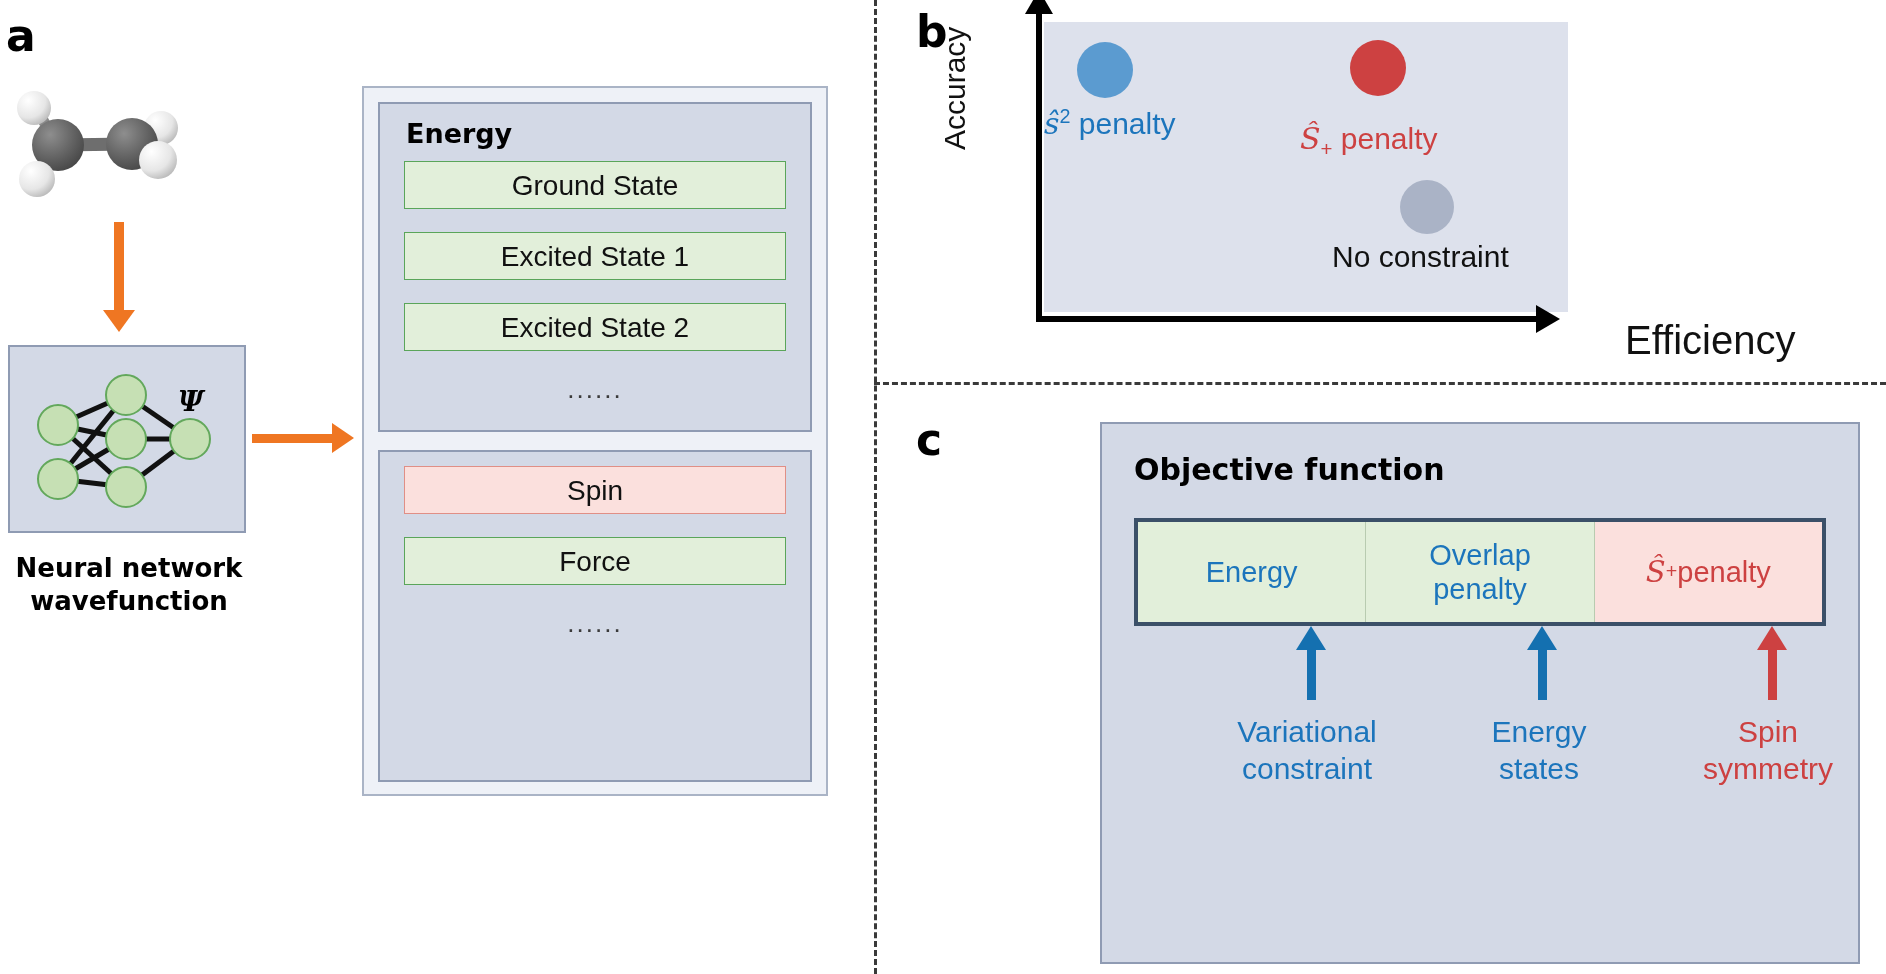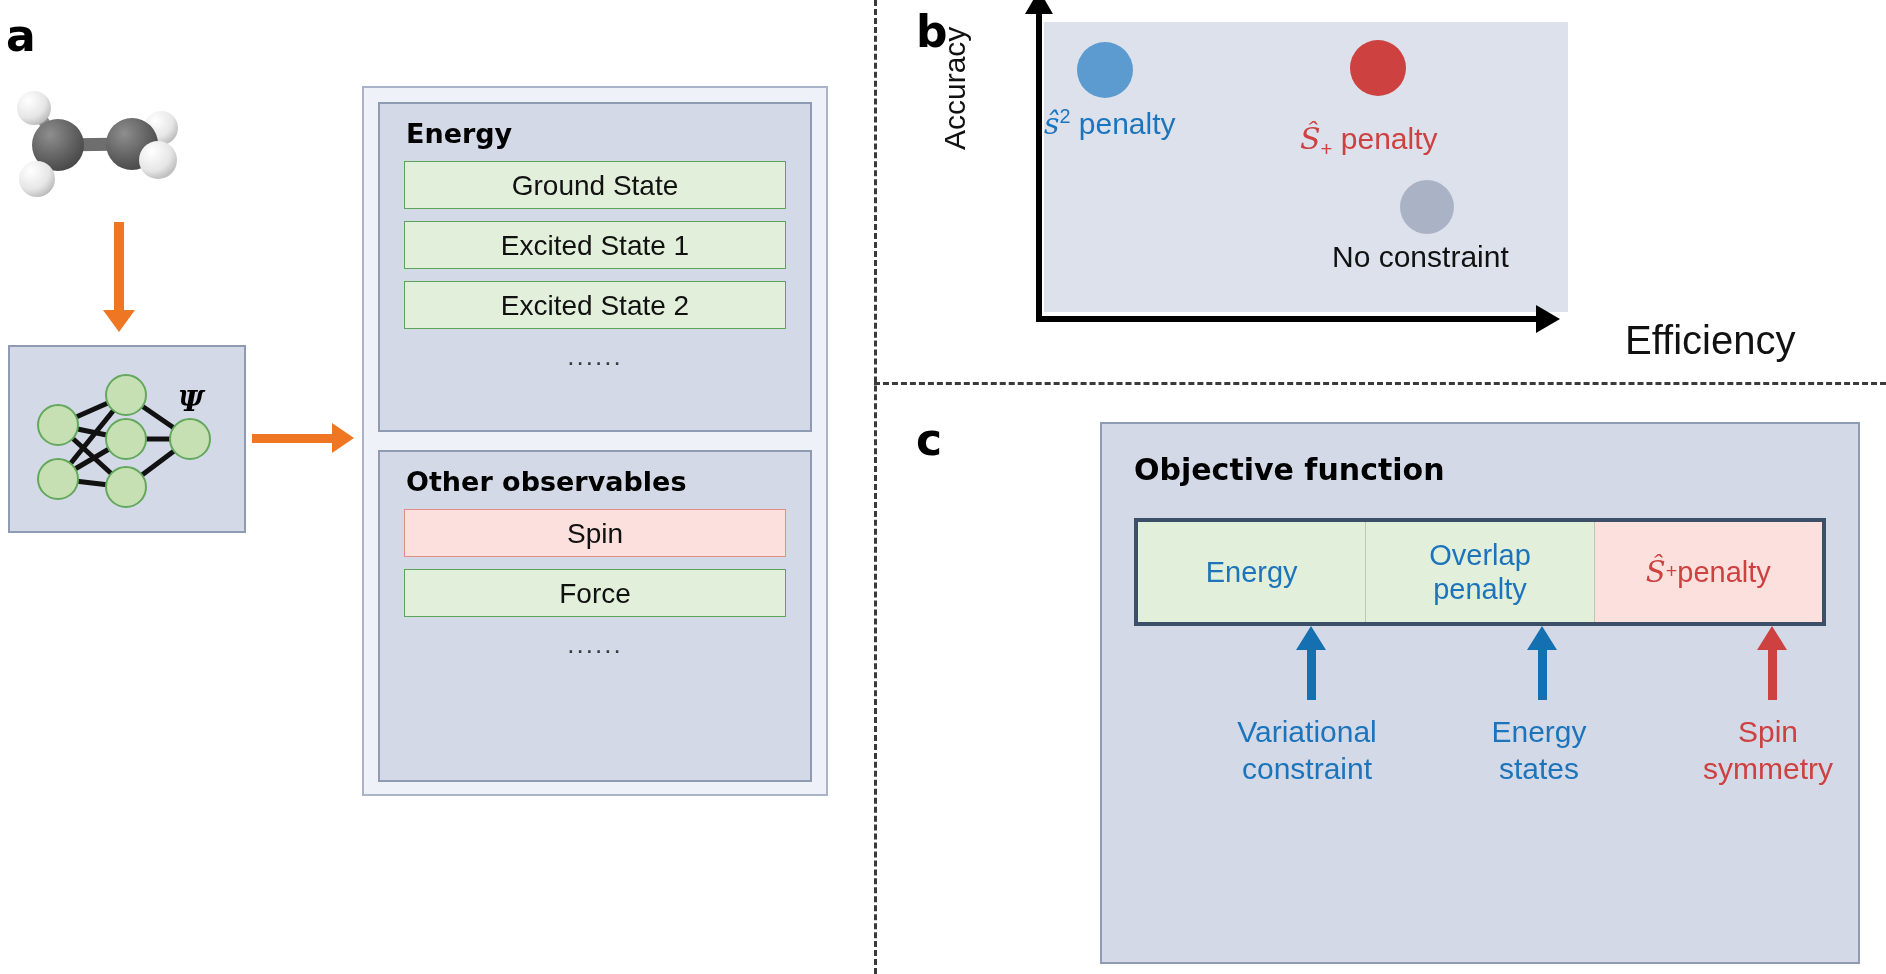--- a/index.html
+++ b/index.html
@@ -85,21 +85,21 @@
   }
   #group-energy{top:14px;height:330px;}
   #group-other{top:362px;height:332px;}
   .group-title{
     font-weight:bold;font-size:27px;color:#000;margin:0 0 12px 2px;
     font-family:"DejaVu Sans", sans-serif;
   }
   .item-row{
     height:48px;line-height:48px;text-align:center;
     font-size:28px;color:#111;
-    box-sizing:border-box;margin-bottom:12px;
+    box-sizing:border-box;margin-bottom:23px;
     font-family:"Liberation Sans", sans-serif;
   }
   .item-green{background:#e2efda;border:1px solid #5aa55a;}
   .item-pink{background:#fbe0dd;border:1px solid #e08f86;}
   .dots{
     text-align:center;font-size:26px;color:#3a3a3a;letter-spacing:2px;
     height:36px;line-height:30px;
   }
 
   
@@ -240,35 +240,38 @@
         <circle cx="48" cy="132" r="20"></circle>
         <circle cx="116" cy="48" r="20"></circle>
         <circle cx="116" cy="92" r="20"></circle>
         <circle cx="116" cy="140" r="20"></circle>
         <circle cx="180" cy="92" r="20"></circle>
       </g>
     </svg>
   </div>
   <div class="psi-label">Ψ</div>
 
+  <div id="nn-caption">
+    <span>Neural network</span><br>
+    <span>wavefunction</span>
+  </div>
 
   <div class="arrow-right"></div>
 
   <div id="obs-outer">
 
     <div class="obs-group" id="group-energy">
       <div class="group-title">Energy</div>
       <div class="item-row item-green">Ground State</div>
       <div class="item-row item-green">Excited State 1</div>
       <div class="item-row item-green">Excited State 2</div>
       <div class="dots">......</div>
     </div>
 
     <div class="obs-group" id="group-other">
-      <div class="group-title">Other observables</div>
       <div class="item-row item-pink">Spin</div>
       <div class="item-row item-green">Force</div>
       <div class="dots">......</div>
     </div>
 
   </div>
 </div>
 
 <div class="v-divider"></div>
 <div class="h-divider"></div>

